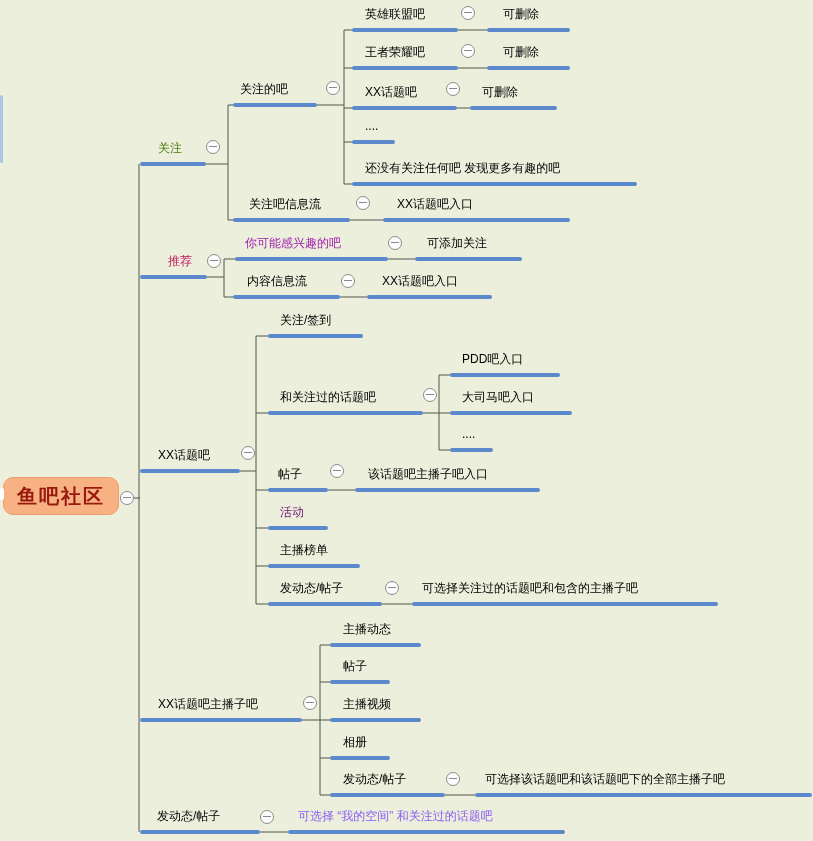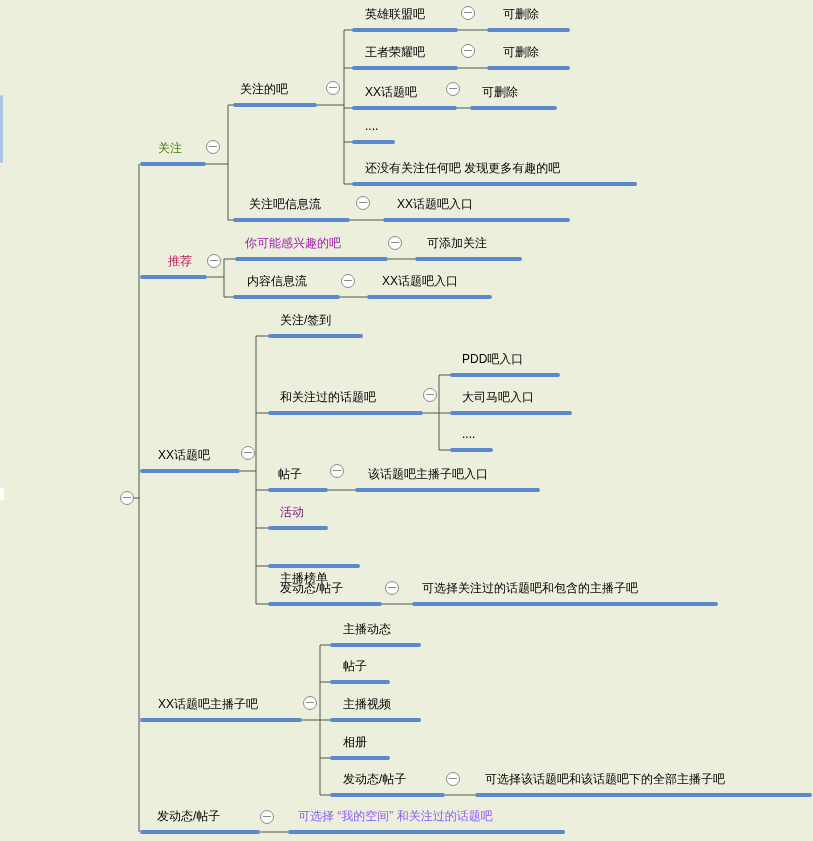--- a/index.html
+++ b/index.html
@@ -59,20 +59,23 @@
       <line x1="302" y1="720" x2="320" y2="720" stroke="#51564c" stroke-width="1"></line>
       <line x1="320" y1="645" x2="320" y2="795" stroke="#51564c" stroke-width="1"></line>
       <line x1="320" y1="645" x2="331" y2="645" stroke="#51564c" stroke-width="1"></line>
       <line x1="320" y1="682" x2="331" y2="682" stroke="#51564c" stroke-width="1"></line>
       <line x1="320" y1="720" x2="331" y2="720" stroke="#51564c" stroke-width="1"></line>
       <line x1="320" y1="758" x2="331" y2="758" stroke="#51564c" stroke-width="1"></line>
       <line x1="320" y1="795" x2="331" y2="795" stroke="#51564c" stroke-width="1"></line>
       <line x1="445" y1="795" x2="475" y2="795" stroke="#51564c" stroke-width="1"></line>
       <line x1="260" y1="832" x2="288" y2="832" stroke="#51564c" stroke-width="1"></line>
     </svg>
+  <div class="root-node" id="rootNode" style="left: 3px; top: 477px; width: 116px; height: 38px; background: rgb(247, 177, 130); border: 1px solid rgb(237, 160, 111); color: rgb(153, 25, 15);">
+    <span>鱼吧社区</span>
+  </div>
   <div id="nodesLayer">
       <span class="label" style="left: 158px; top: 138px; color: #4d7c0f;">关注</span>
       <div class="underline" style="left: 140px; top: 162px; width: 66px; background: rgb(91, 137, 203);"></div>
       <div class="toggle" style="left: 206px; top: 140px;"></div>
       <span class="label" style="left: 158px; top: 251px; color: #be185d; margin-left: 10px;">推荐</span>
       <div class="underline" style="left: 140px; top: 275px; width: 67px; background: rgb(91, 137, 203);"></div>
       <div class="toggle" style="left: 207px; top: 254px;"></div>
       <span class="label" style="left: 158px; top: 445px; color: rgb(0, 0, 0);">XX话题吧</span>
       <div class="underline" style="left: 140px; top: 469px; width: 100px; background: rgb(91, 137, 203);"></div>
       <div class="toggle" style="left: 241px; top: 446px;"></div>
@@ -132,21 +135,21 @@
       <div class="underline" style="left: 450px; top: 411px; width: 122px; background: rgb(91, 137, 203);"></div>
       <span class="label" style="left: 462px; top: 424px; color: rgb(0, 0, 0);">....</span>
       <div class="underline" style="left: 450px; top: 448px; width: 43px; background: rgb(91, 137, 203);"></div>
       <span class="label" style="left: 278px; top: 464px; color: rgb(0, 0, 0);">帖子</span>
       <div class="underline" style="left: 268px; top: 488px; width: 60px; background: rgb(91, 137, 203);"></div>
       <div class="toggle" style="left: 330px; top: 464px;"></div>
       <span class="label" style="left: 368px; top: 464px; color: rgb(0, 0, 0);">该话题吧主播子吧入口</span>
       <div class="underline" style="left: 355px; top: 488px; width: 185px; background: rgb(91, 137, 203);"></div>
       <span class="label" style="left: 280px; top: 502px; color: #701a75;">活动</span>
       <div class="underline" style="left: 268px; top: 526px; width: 60px; background: rgb(91, 137, 203);"></div>
-      <span class="label" style="left: 280px; top: 540px; color: rgb(0, 0, 0); margin-top: 28px;">主播榜单</span>
+      <span class="label" style="left: 280px; top: 540px; color: rgb(0, 0, 0);">主播榜单</span>
       <div class="underline" style="left: 268px; top: 564px; width: 92px; background: rgb(91, 137, 203);"></div>
       <span class="label" style="left: 280px; top: 578px; color: rgb(0, 0, 0);">发动态/帖子</span>
       <div class="underline" style="left: 268px; top: 602px; width: 114px; background: rgb(91, 137, 203);"></div>
       <div class="toggle" style="left: 385px; top: 581px;"></div>
       <span class="label" style="left: 422px; top: 578px; color: rgb(0, 0, 0);">可选择关注过的话题吧和包含的主播子吧</span>
       <div class="underline" style="left: 412px; top: 602px; width: 306px; background: rgb(91, 137, 203);"></div>
       <span class="label" style="left: 343px; top: 619px; color: rgb(0, 0, 0);">主播动态</span>
       <div class="underline" style="left: 330px; top: 643px; width: 91px; background: rgb(91, 137, 203);"></div>
       <span class="label" style="left: 343px; top: 656px; color: rgb(0, 0, 0);">帖子</span>
       <div class="underline" style="left: 330px; top: 680px; width: 60px; background: rgb(91, 137, 203);"></div>

